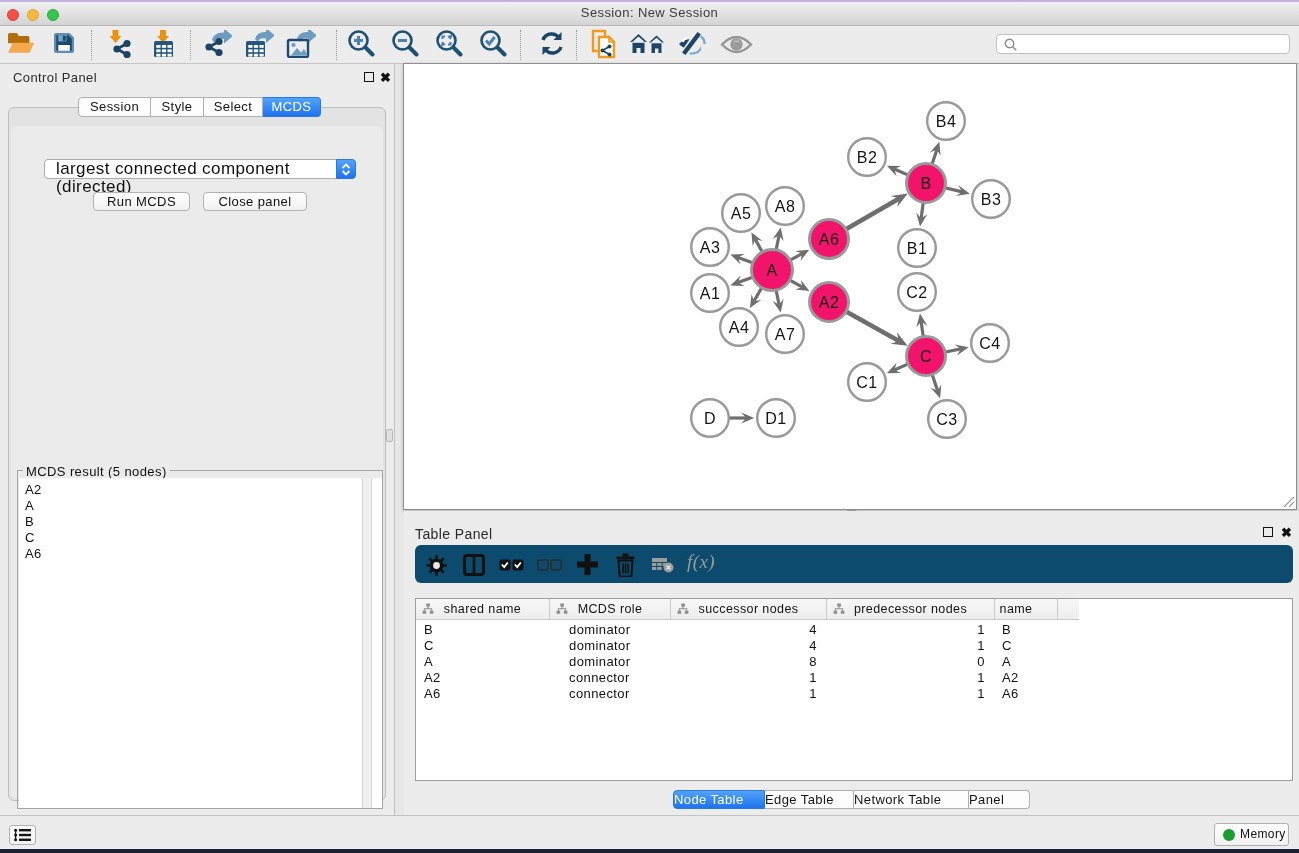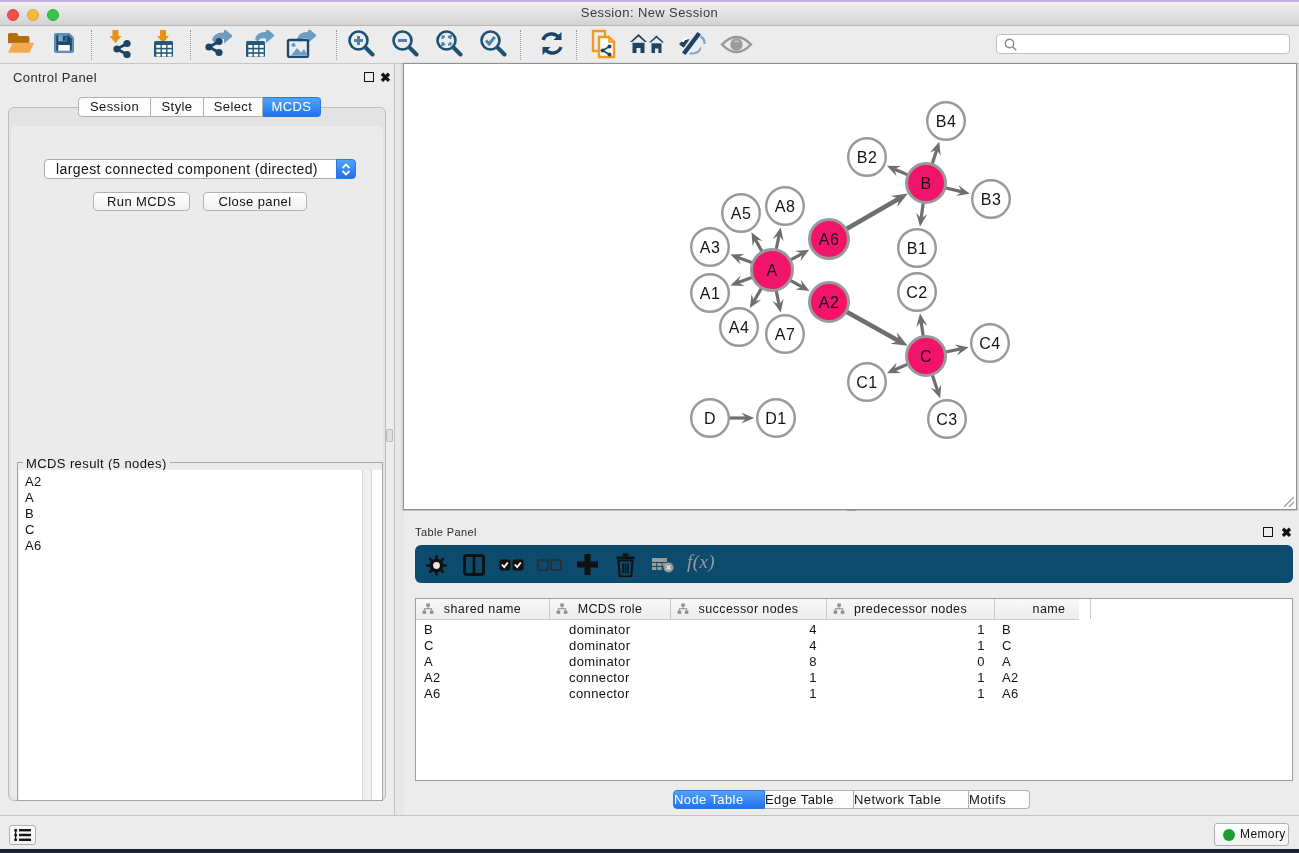--- a/index.html
+++ b/index.html
@@ -22,46 +22,46 @@
 .wmax{position:absolute;width:10px;height:10px;border:1.6px solid #111}
 .wx{position:absolute;font-size:13px;font-weight:bold;color:#111;line-height:10px}
 #cptabs{left:78px;top:33px;height:20px;display:flex;z-index:3}
 #cptabs div{border:1px solid #b0b0b0;border-left:none;background:#fdfdfd;line-height:18px;text-align:center;font-size:13px;color:#151515}
 #cptabs div:first-child{border-left:1px solid #b0b0b0;border-radius:4px 0 0 4px}
 #cptabs div:last-child{border-radius:0 4px 4px 0}
 #cptabs .sel{background:linear-gradient(#51a3f8,#1f73ee);color:#fff;border-color:#2a79e0}
 #cpouter{left:8px;top:43px;width:378px;height:694px;background:#e3e3e3;border:1px solid #bdbdbd;border-radius:6px}
 #cpinner{left:2px;top:18px;width:372px;height:672px;background:#ebebeb;border-radius:5px}
 #optlabel{left:0;top:9px;width:100%;text-align:center;font-size:13px;color:#1a1a1a}
-#dropdown{left:33px;top:33px;width:312px;height:20px;background:#fff;border:1px solid #ababab;border-radius:4px;line-height:18px;font-size:14px;color:#111;padding-left:11px}
+#dropdown{left:33px;top:33px;width:312px;height:20px;background:#fff;border:1px solid #ababab;border-radius:4px;line-height:18px;font-size:17px;color:#111;padding-left:11px}
 #ddbtn{right:-1px;top:-1px;width:20px;height:20px;background:linear-gradient(#52a4f9,#1d72ee);border-radius:0 4px 4px 0;border:1px solid #2a79e0}
 .chev{position:absolute;left:4px;width:10px;height:6px}
 .chev svg{display:block}
 .btn{position:absolute;height:19px;background:linear-gradient(#ffffff,#f1f1f1);border:1px solid #b3b3b3;border-radius:4px;text-align:center;font-size:13px;color:#111;line-height:17px}
-#grpbox{left:6px;top:336px;width:366px;height:339px;border:1px solid #a5a5a5}
+#grpbox{left:6px;top:344px;width:366px;height:339px;border:1px solid #a5a5a5}
 #grplabel{left:5px;top:-7px;background:#ebebeb;padding:0 3px;font-size:13px;color:#111}
 #grplist{left:1px;top:7px;width:363px;height:330px;background:#fff;font-size:13px;line-height:16px;padding:4px 0 0 6px;color:#111}
 #grpsb{right:10px;top:7px;width:10px;height:330px;background:#f0f0f0;border-left:1px solid #d4d4d4;border-right:1px solid #d4d4d4}
 
 #statusbar{left:0;top:815px;width:1299px;height:34px;background:#ececec;border-top:1px solid #c2c2c2}
 #bottomstrip{left:0;top:849px;width:1299px;height:4px;background:#1b2137}
 .sbtn{position:absolute;background:linear-gradient(#fefefe,#f1f1f1);border:1px solid #b0b0b0;border-radius:3px}
 #membtn{left:1214px;top:7px;width:75px;height:23px;font-size:12px;color:#111;text-align:left;line-height:21px}
 #memdot{position:absolute;left:8px;top:5px;width:12px;height:12px;border-radius:50%;background:#1d9e33}
 
 #netwin{left:403px;top:63px;width:894px;height:447px;background:#fff;border:1px solid #8f8f8f;box-shadow:0 1px 3px rgba(0,0,0,.25)}
 #nettitle{left:0;top:0;width:892px;height:22px;background:linear-gradient(#f4f4f4,#d7d7d7);border-bottom:1px solid #ababab}
 #nettitle .tl{width:11px;height:11px;top:6px}
 #nettitle .t1{left:9px;background:#f4504a;border:1px solid #dd3f38}
 #nettitle .t2{left:29px;background:#f6b940;border:1px solid #dfa133}
 #nettitle .t3{left:49px;background:#35c64b;border:1px solid #24ad38}
 #netname{width:100%;text-align:center;font-size:13px;color:#111;line-height:21px}
 
 #tpanel{left:404px;top:511px;width:895px;height:304px;background:#ececec}
-#tptitle{left:11px;top:15px;font-size:11px;color:#2b2b2b}
+#tptitle{left:11px;top:15px;font-size:14px;color:#2b2b2b}
 #tptools{left:11px;top:34px;width:878px;height:38px;background:#0c4a6e;border-radius:6px}
 #ttable{left:11px;top:87px;width:878px;height:183px;background:#fff;border:1px solid #9e9e9e}
 #thead{left:0;top:0;width:663px;height:21px;background:linear-gradient(#f8f8f8,#ededed);border-bottom:1px solid #c9c9c9}
 .hcell{position:absolute;top:0;height:20px;border-right:1px solid #c9c9c9;text-align:center;font-size:12.5px;color:#141414;line-height:20px}
 .trow{position:absolute;font-size:13px;color:#111;height:16px;line-height:16px}
 .num{text-align:right}
 #ttabs{left:269px;top:279px;height:19px;display:flex}
 #ttabs div{border:1px solid #b0b0b0;border-left:none;background:#fdfdfd;line-height:17px;text-align:left;font-size:13px;color:#151515}
 #ttabs div:first-child{border-left:1px solid #2a79e0;border-radius:4px 0 0 4px}
 #ttabs div:last-child{border-radius:0 4px 4px 0}
@@ -467,27 +467,27 @@
             <path d="M6,3.7 v2 M2.4,7.6 v-1.9 h7.2 v1.9" fill="none" stroke="#8f8f8f" stroke-width="1.1"></path>
           </svg>successor nodes</div>
       <div class="hcell" style="left:411px;width:168px"><svg width="12" height="12" viewBox="0 0 12 12" style="position:absolute;left:6px;top:4px">
             <g fill="#8f8f8f">
               <rect x="4.3" y="0.5" width="3.6" height="3.2"></rect>
               <rect x="0.6" y="7.6" width="3.6" height="3.2"></rect>
               <rect x="7.8" y="7.6" width="3.6" height="3.2"></rect>
             </g>
             <path d="M6,3.7 v2 M2.4,7.6 v-1.9 h7.2 v1.9" fill="none" stroke="#8f8f8f" stroke-width="1.1"></path>
           </svg>predecessor nodes</div>
-      <div class="hcell" style="left:592px;width:83px">name</div>
+      <div class="hcell" style="left:559px;width:83px">name</div>
     </div>
     <div class="trow" style="left:8px;top:23px;width:120px">B<br>C<br>A<br>A2<br>A6</div>
     <div class="trow" style="left:153px;top:23px;width:120px">dominator<br>dominator<br>dominator<br>connector<br>connector</div>
     <div class="trow num" style="left:300px;top:23px;width:101px">4<br>4<br>8<br>1<br>1</div>
     <div class="trow num" style="left:460px;top:23px;width:109px">1<br>1<br>0<br>1<br>1</div>
     <div class="trow" style="left:586px;top:23px;width:80px">B<br>C<br>A<br>A2<br>A6</div>
   </div>
   <div class="abs" id="ttabs">
     <div class="sel" style="width:92px">Node Table</div>
     <div style="width:89px">Edge Table</div>
     <div style="width:115px">Network Table</div>
-    <div style="width:61px">Motifs</div>
+    <div style="width:61px">Panel</div>
   </div>
 </div>
 
 </body></html>

